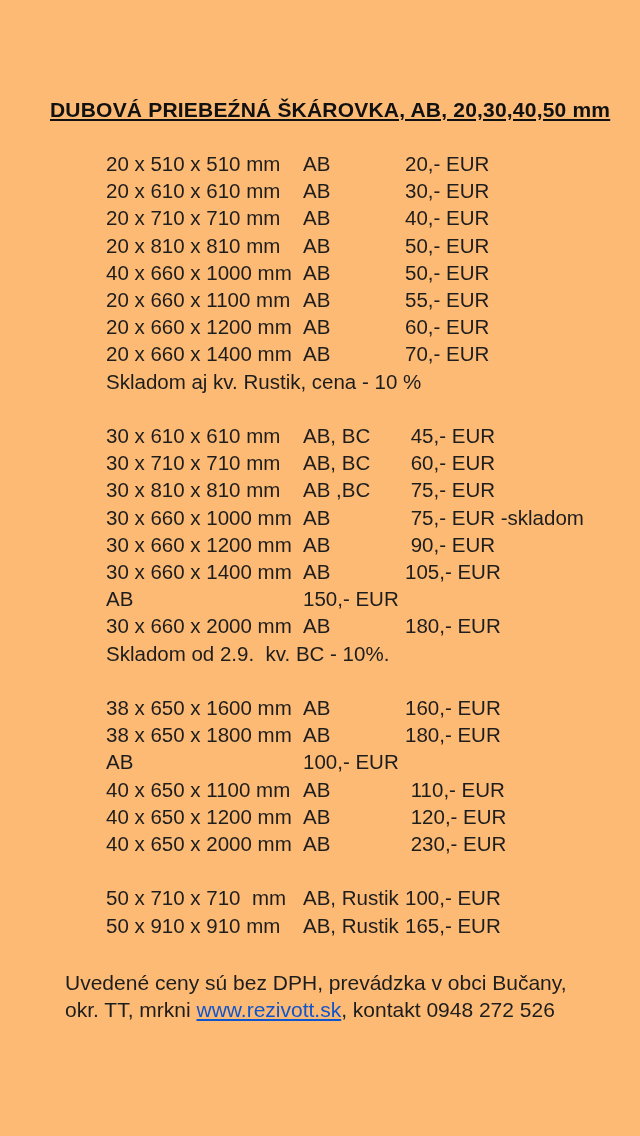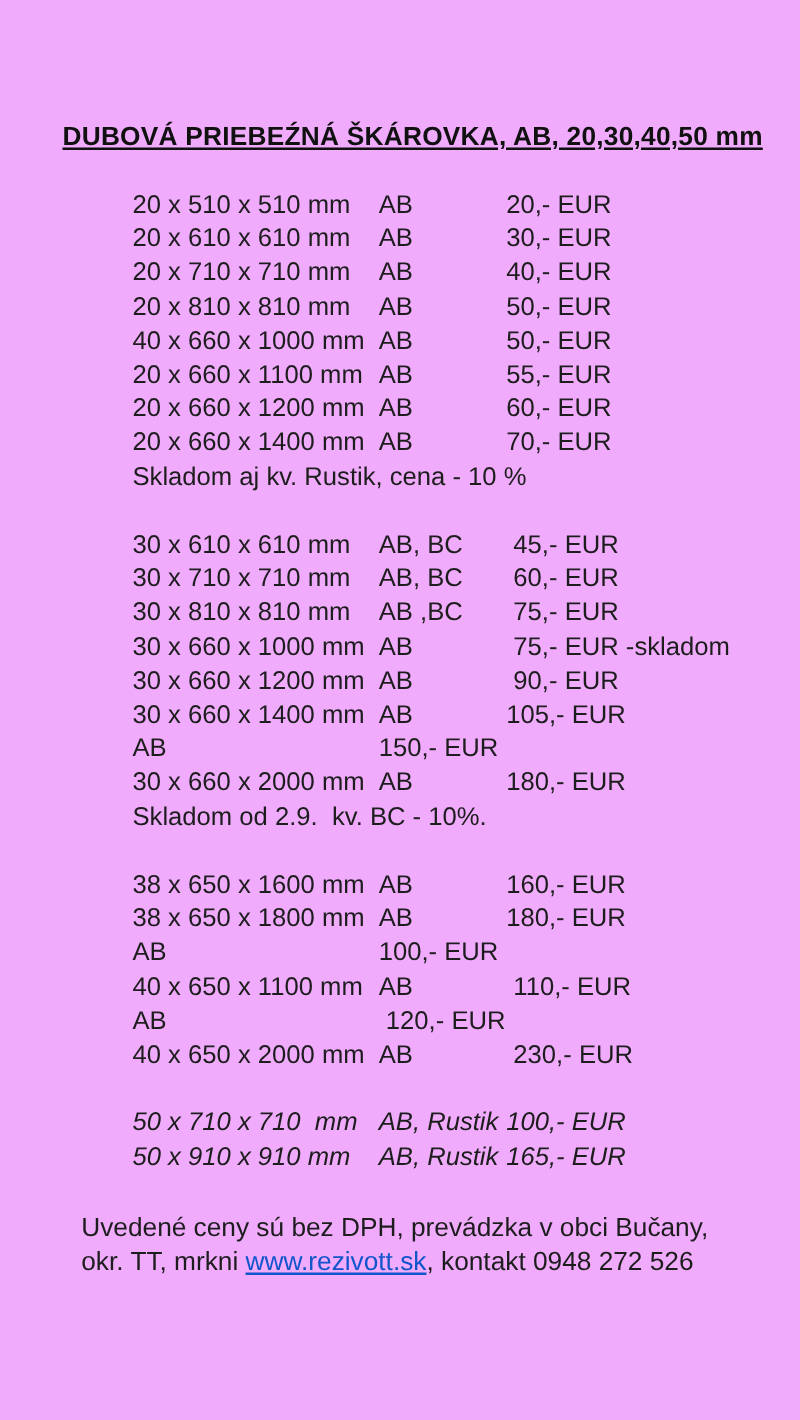--- a/index.html
+++ b/index.html
@@ -1,20 +1,20 @@
 <!DOCTYPE html>
 <html><head>
 <meta charset="utf-8">
 <style>
   html, body { margin: 0; padding: 0; background: #ffffff; }
   .page {
     position: relative;
     width: 640px;
     height: 1136px;
-    background: #f0abfc;
+    background: #fdba74;
     font-family: "Liberation Sans", sans-serif;
     color: #1d1d1d;
     overflow: hidden;
   }
   .title {
     position: absolute;
     left: 50px;
     top: 96px;
     margin: 0;
     font-size: 21px;
@@ -24,21 +24,21 @@
     text-decoration: underline;
     white-space: pre;
     letter-spacing: 0.2px;
   }
   .body-block {
     position: absolute;
     left: 106px;
     top: 150px;
   }
   .section { margin-bottom: 27.2px; }
-  .section:last-child { margin-bottom: 0; font-style: italic; }
+  .section:last-child { margin-bottom: 0; }
   .row {
     display: grid;
     grid-template-columns: 197px 102px auto;
     font-size: 20.5px;
     line-height: 27.2px;
     white-space: pre;
   }
   .cell { display: block; }
   .note {
     font-size: 20.5px;
@@ -87,21 +87,21 @@
         <div class="row"><span class="cell dims">30 x 660 x 1400 mm</span><span class="cell grade">AB</span><span class="cell price">105,- EUR</span></div>
         <div class="row"><span class="cell grade">AB</span><span class="cell price">150,- EUR</span></div>
         <div class="row"><span class="cell dims">30 x 660 x 2000 mm</span><span class="cell grade">AB</span><span class="cell price">180,- EUR</span></div>
         <div class="note">Skladom od 2.9.  kv. BC - 10%.</div>
       </div>
       <div class="section">
         <div class="row"><span class="cell dims">38 x 650 x 1600 mm</span><span class="cell grade">AB</span><span class="cell price">160,- EUR</span></div>
         <div class="row"><span class="cell dims">38 x 650 x 1800 mm</span><span class="cell grade">AB</span><span class="cell price">180,- EUR</span></div>
         <div class="row"><span class="cell grade">AB</span><span class="cell price">100,- EUR</span></div>
         <div class="row"><span class="cell dims">40 x 650 x 1100 mm</span><span class="cell grade">AB</span><span class="cell price"> 110,- EUR</span></div>
-        <div class="row"><span class="cell grade">AB</span><span class="cell price"> 120,- EUR</span></div>
+        <div class="row"><span class="cell dims">40 x 650 x 1200 mm</span><span class="cell grade">AB</span><span class="cell price"> 120,- EUR</span></div>
         <div class="row"><span class="cell dims">40 x 650 x 2000 mm</span><span class="cell grade">AB</span><span class="cell price"> 230,- EUR</span></div>
       </div>
       <div class="section">
         <div class="row"><span class="cell dims">50 x 710 x 710  mm</span><span class="cell grade">AB, Rustik</span><span class="cell price">100,- EUR</span></div>
         <div class="row"><span class="cell dims">50 x 910 x 910 mm</span><span class="cell grade">AB, Rustik</span><span class="cell price">165,- EUR</span></div>
       </div>
     </div>
 
   <div class="footer">
     <div class="fline">Uvedené ceny sú bez DPH, prevádzka v obci Bučany,</div>

